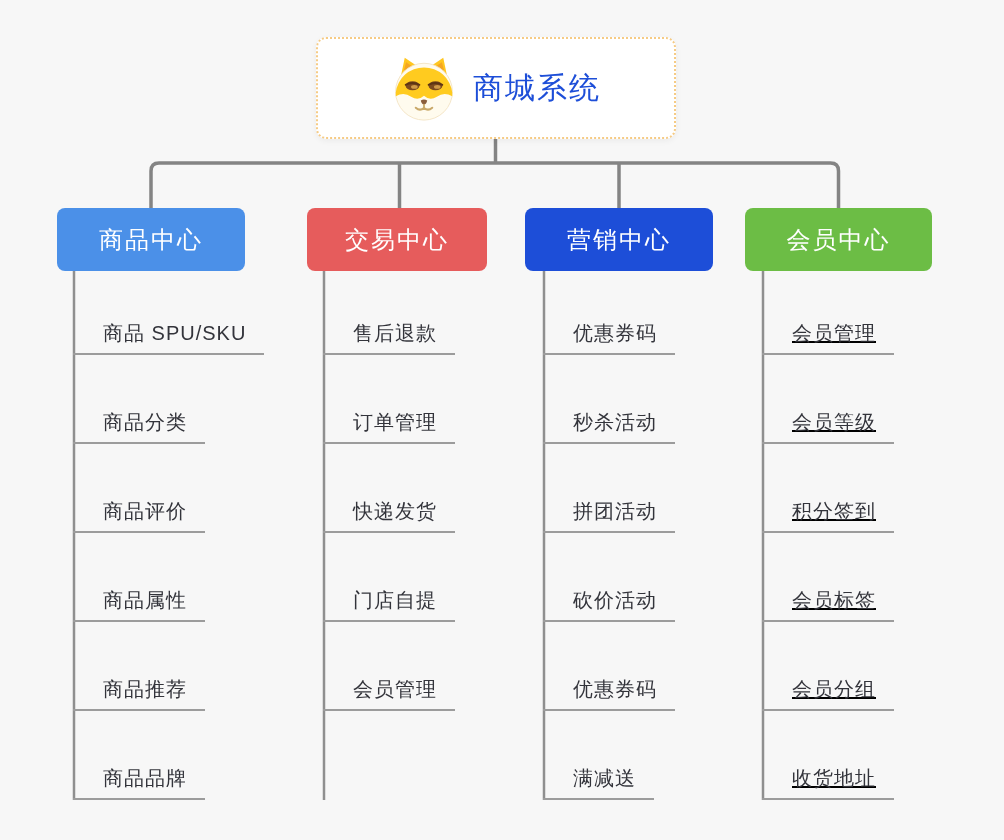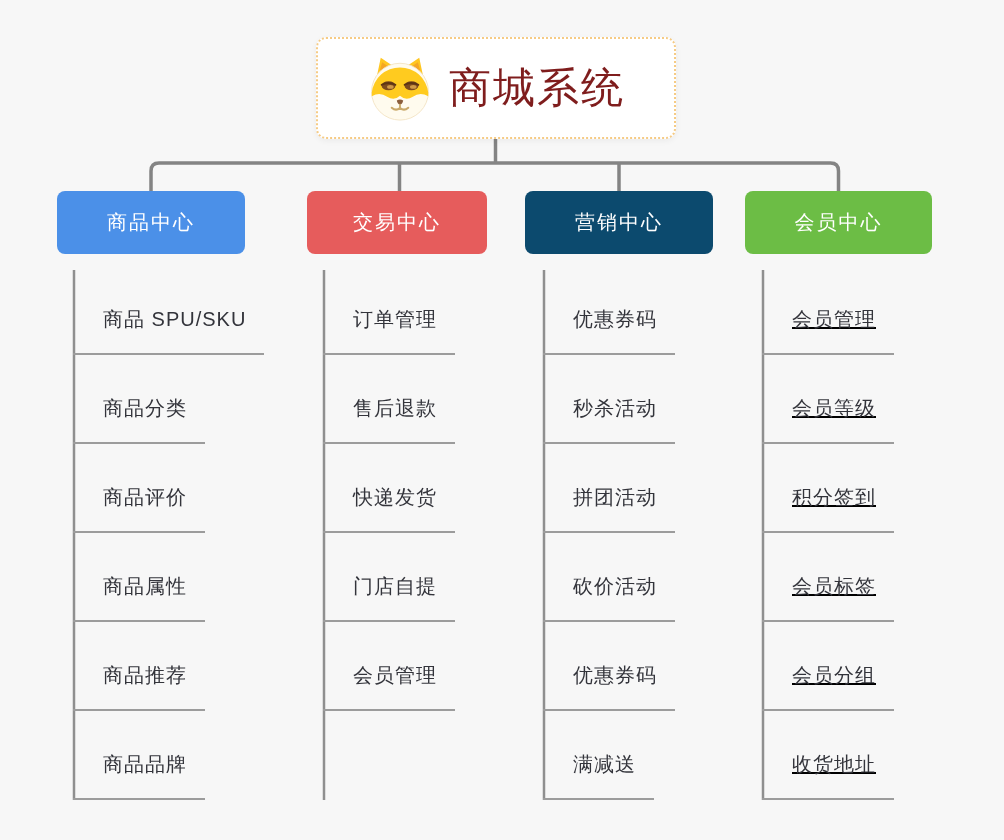--- a/index.html
+++ b/index.html
@@ -33,37 +33,37 @@
     border-radius: 10px;
     display: flex;
     align-items: center;
     justify-content: center;
     gap: 16px;
     box-shadow: 0 2px 6px rgba(0,0,0,0.05);
     cursor: default;
   }
   .root-node .dog-icon { width: 66px; height: 66px; flex: 0 0 auto; }
   .root-title {
-    font-size: 42px;
+    font-size: 30px;
     letter-spacing: 2px;
-    color: #7f1d1d;
+    color: #1d4ed8;
     white-space: nowrap;
   }
   
   .branch-node {
     position: absolute;
-    top: 191px;
+    top: 208px;
     height: 63px;
     box-sizing: border-box;
     border-radius: 8px;
     display: flex;
     align-items: center;
     justify-content: center;
     color: #ffffff;
-    font-size: 20px;
+    font-size: 24px;
     letter-spacing: 2px;
     white-space: nowrap;
     cursor: default;
   }
   .branch-1 { left: 57px;  width: 188px; }
   .branch-2 { left: 307px; width: 180px; }
   .branch-3 { left: 525px; width: 188px; }
   .branch-4 { left: 745px; width: 187px; }
   
   .leaf-column {
@@ -74,21 +74,21 @@
   .col-2 { left: 323px; }
   .col-3 { left: 543px; }
   .col-4 { left: 762px; text-decoration: underline; }
   .leaf-row {
     height: 89px;
     display: flex;
     align-items: flex-end;
   }
   .leaf-label {
     display: inline-block;
-    padding: 0 18px 20px 30px;
+    padding: 0 18px 6px 30px;
     border-bottom: 2px solid #9c9c9c;
     font-size: 20px;
     letter-spacing: 1px;
     color: #33343b;
     white-space: nowrap;
     cursor: default;
   }
 </style>
 </head>
 <body>
@@ -138,21 +138,21 @@
     </svg>
     <span class="root-title">商城系统</span>
   </div>
 
   <div class="branch-node branch-1" style="background-color: rgb(75, 144, 232);">
     <span>商品中心</span>
   </div>
   <div class="branch-node branch-2" style="background-color: rgb(230, 92, 92);">
     <span>交易中心</span>
   </div>
-  <div class="branch-node branch-3" style="background-color: #0c4a6e; align-items: center;">
+  <div class="branch-node branch-3" style="background-color: #1d4ed8; align-items: center;">
     <span>营销中心</span>
   </div>
   <div class="branch-node branch-4" style="background-color: rgb(108, 189, 69); align-items: center;">
     <span>会员中心</span>
   </div>
 
   <div class="leaf-column col-1">
     <div class="leaf-row">
         <span class="leaf-label">商品 SPU/SKU</span>
       </div>
@@ -168,26 +168,26 @@
     <div class="leaf-row">
         <span class="leaf-label">商品推荐</span>
       </div>
     <div class="leaf-row">
         <span class="leaf-label">商品品牌</span>
       </div>
   </div>
 
   <div class="leaf-column col-2">
     <div class="leaf-row">
+        <span class="leaf-label">售后退款</span>
+      </div>
+    <div class="leaf-row">
         <span class="leaf-label">订单管理</span>
       </div>
     <div class="leaf-row">
-        <span class="leaf-label">售后退款</span>
-      </div>
-    <div class="leaf-row">
         <span class="leaf-label">快递发货</span>
       </div>
     <div class="leaf-row">
         <span class="leaf-label">门店自提</span>
       </div>
     <div class="leaf-row">
         <span class="leaf-label">会员管理</span>
       </div>
   </div>
 

